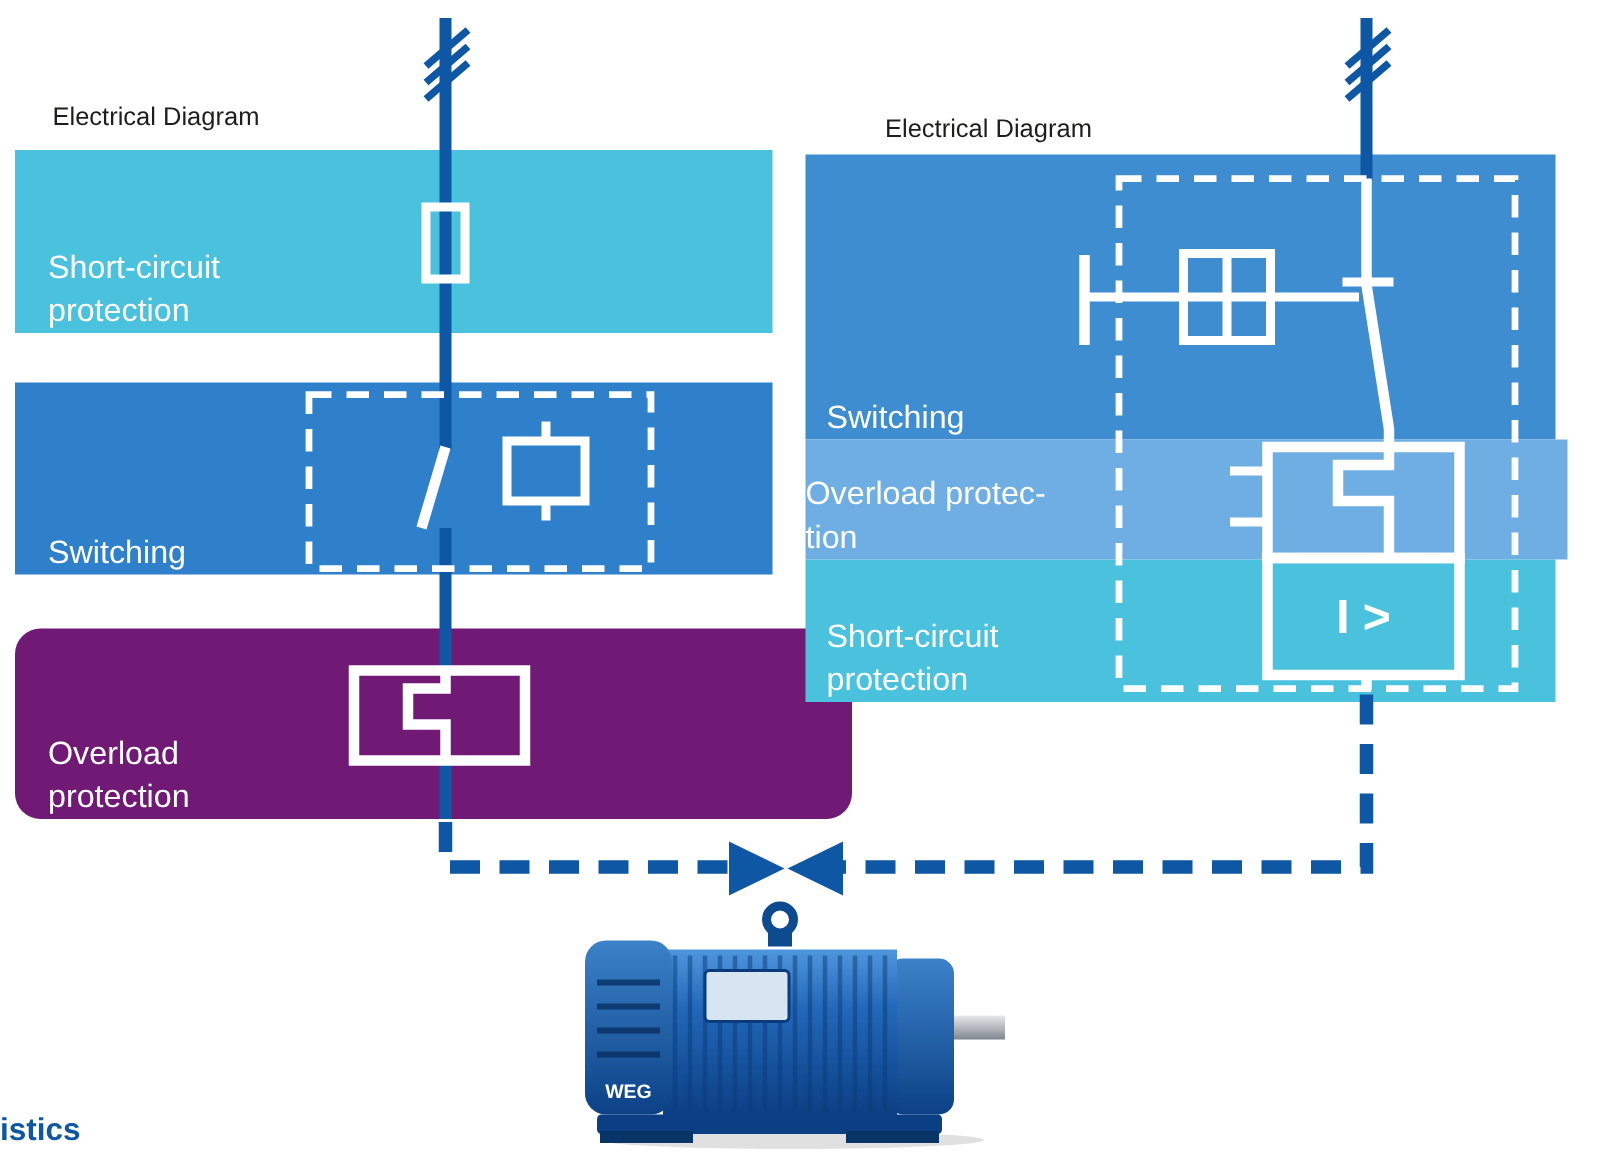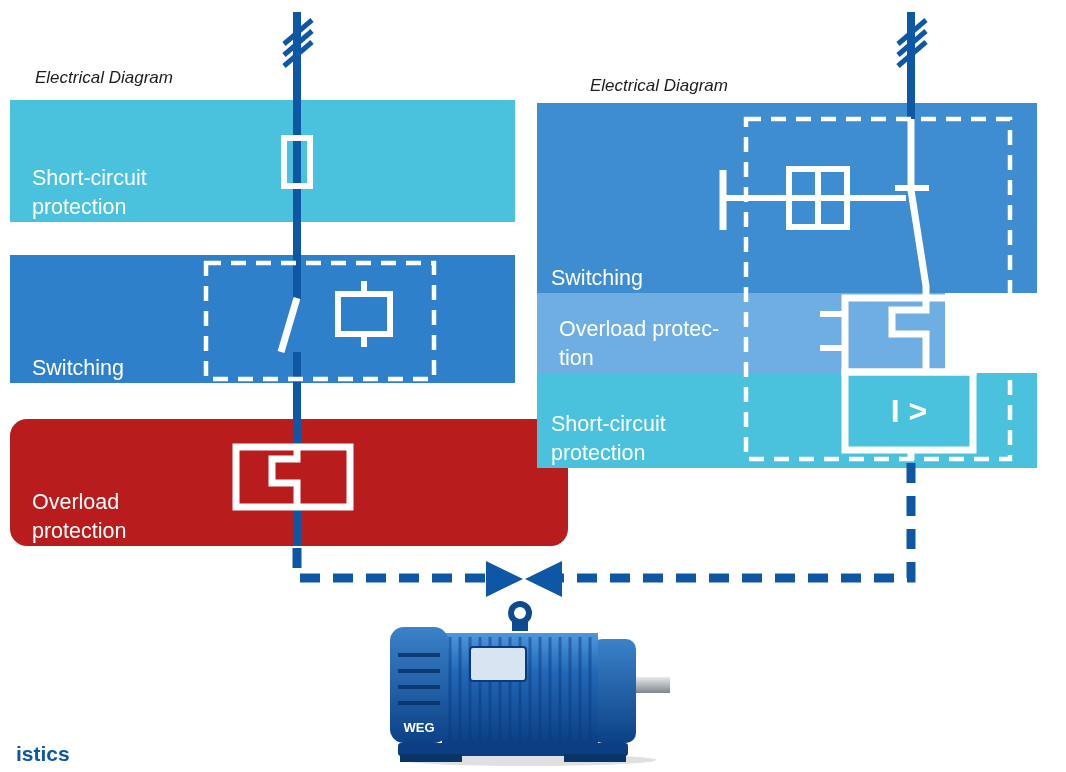--- a/index.html
+++ b/index.html
@@ -1,48 +1,48 @@
 <!DOCTYPE html>
 <html><head>
 <meta charset="utf-8">
 <style>
   html,body { margin:0; padding:0; background:#ffffff; }
   .canvas {
     position:relative; width:1066px; height:772px; overflow:hidden;
     font-family:"Liberation Sans", sans-serif; background:#ffffff;
   }
   .col-label {
-    position:absolute; font-style:italic; font-size:17px; color:#1d1d1b;
+    position:absolute; font-size:17px; color:#1d1d1b;
     z-index:2;
   }
   .label-left  { left:35px;  top:68px; }
   .label-right { left:590px; top:76px; }
 
   .band {
     position:absolute; display:flex; align-items:flex-end;
     color:#ffffff; font-size:21.5px; line-height:29px; box-sizing:border-box;
     z-index:1;
   }
   .band-text { white-space:pre-line; }
   .band.l1 { left:10px;  top:100px; width:505px; height:122px; background:#4ac2dd; padding-left:22px; }
   .band.l2 { left:10px;  top:255px; width:505px; height:128px; background:#2e80cb; padding-left:22px; }
-  .band.l3 { left:10px;  top:419px; width:558px; height:127px; background:#b91c1c; padding-left:22px;border-radius:17px; }
+  .band.l3 { left:10px;  top:419px; width:558px; height:127px; background:#701a75; padding-left:22px;border-radius:17px; }
   .band.r1 { left:537px; top:103px; width:500px; height:190px; background:#3e8dd0; padding-left:14px; }
-  .band.r2 { left:537px; top:293px; width:408px; height:80px;  background:#6faee3; padding-left:22px; }
+  .band.r2 { left:537px; top:293px; width:508px; height:80px;  background:#6faee3; padding-left:0; }
   .band.r3 { left:537px; top:373px; width:500px; height:95px;  background:#4ac2dd; padding-left:14px; }
 
   svg.overlay {
     position:absolute; left:0; top:0; z-index:5; pointer-events:none;
   }
   svg.motor {
     position:absolute; left:378px; top:597px; z-index:4;
   }
   .partial-heading {
     position:absolute; left:0px; top:742px; font-size:21px; font-weight:bold;
-    color:#0e57a4; z-index:2;padding-left:16px;
+    color:#0e57a4; z-index:2;
   }
 </style>
 </head>
 <body>
 
 <div class="canvas">
 
   <div class="col-label label-left">Electrical Diagram</div>
   <div class="col-label label-right">Electrical Diagram</div>
 

